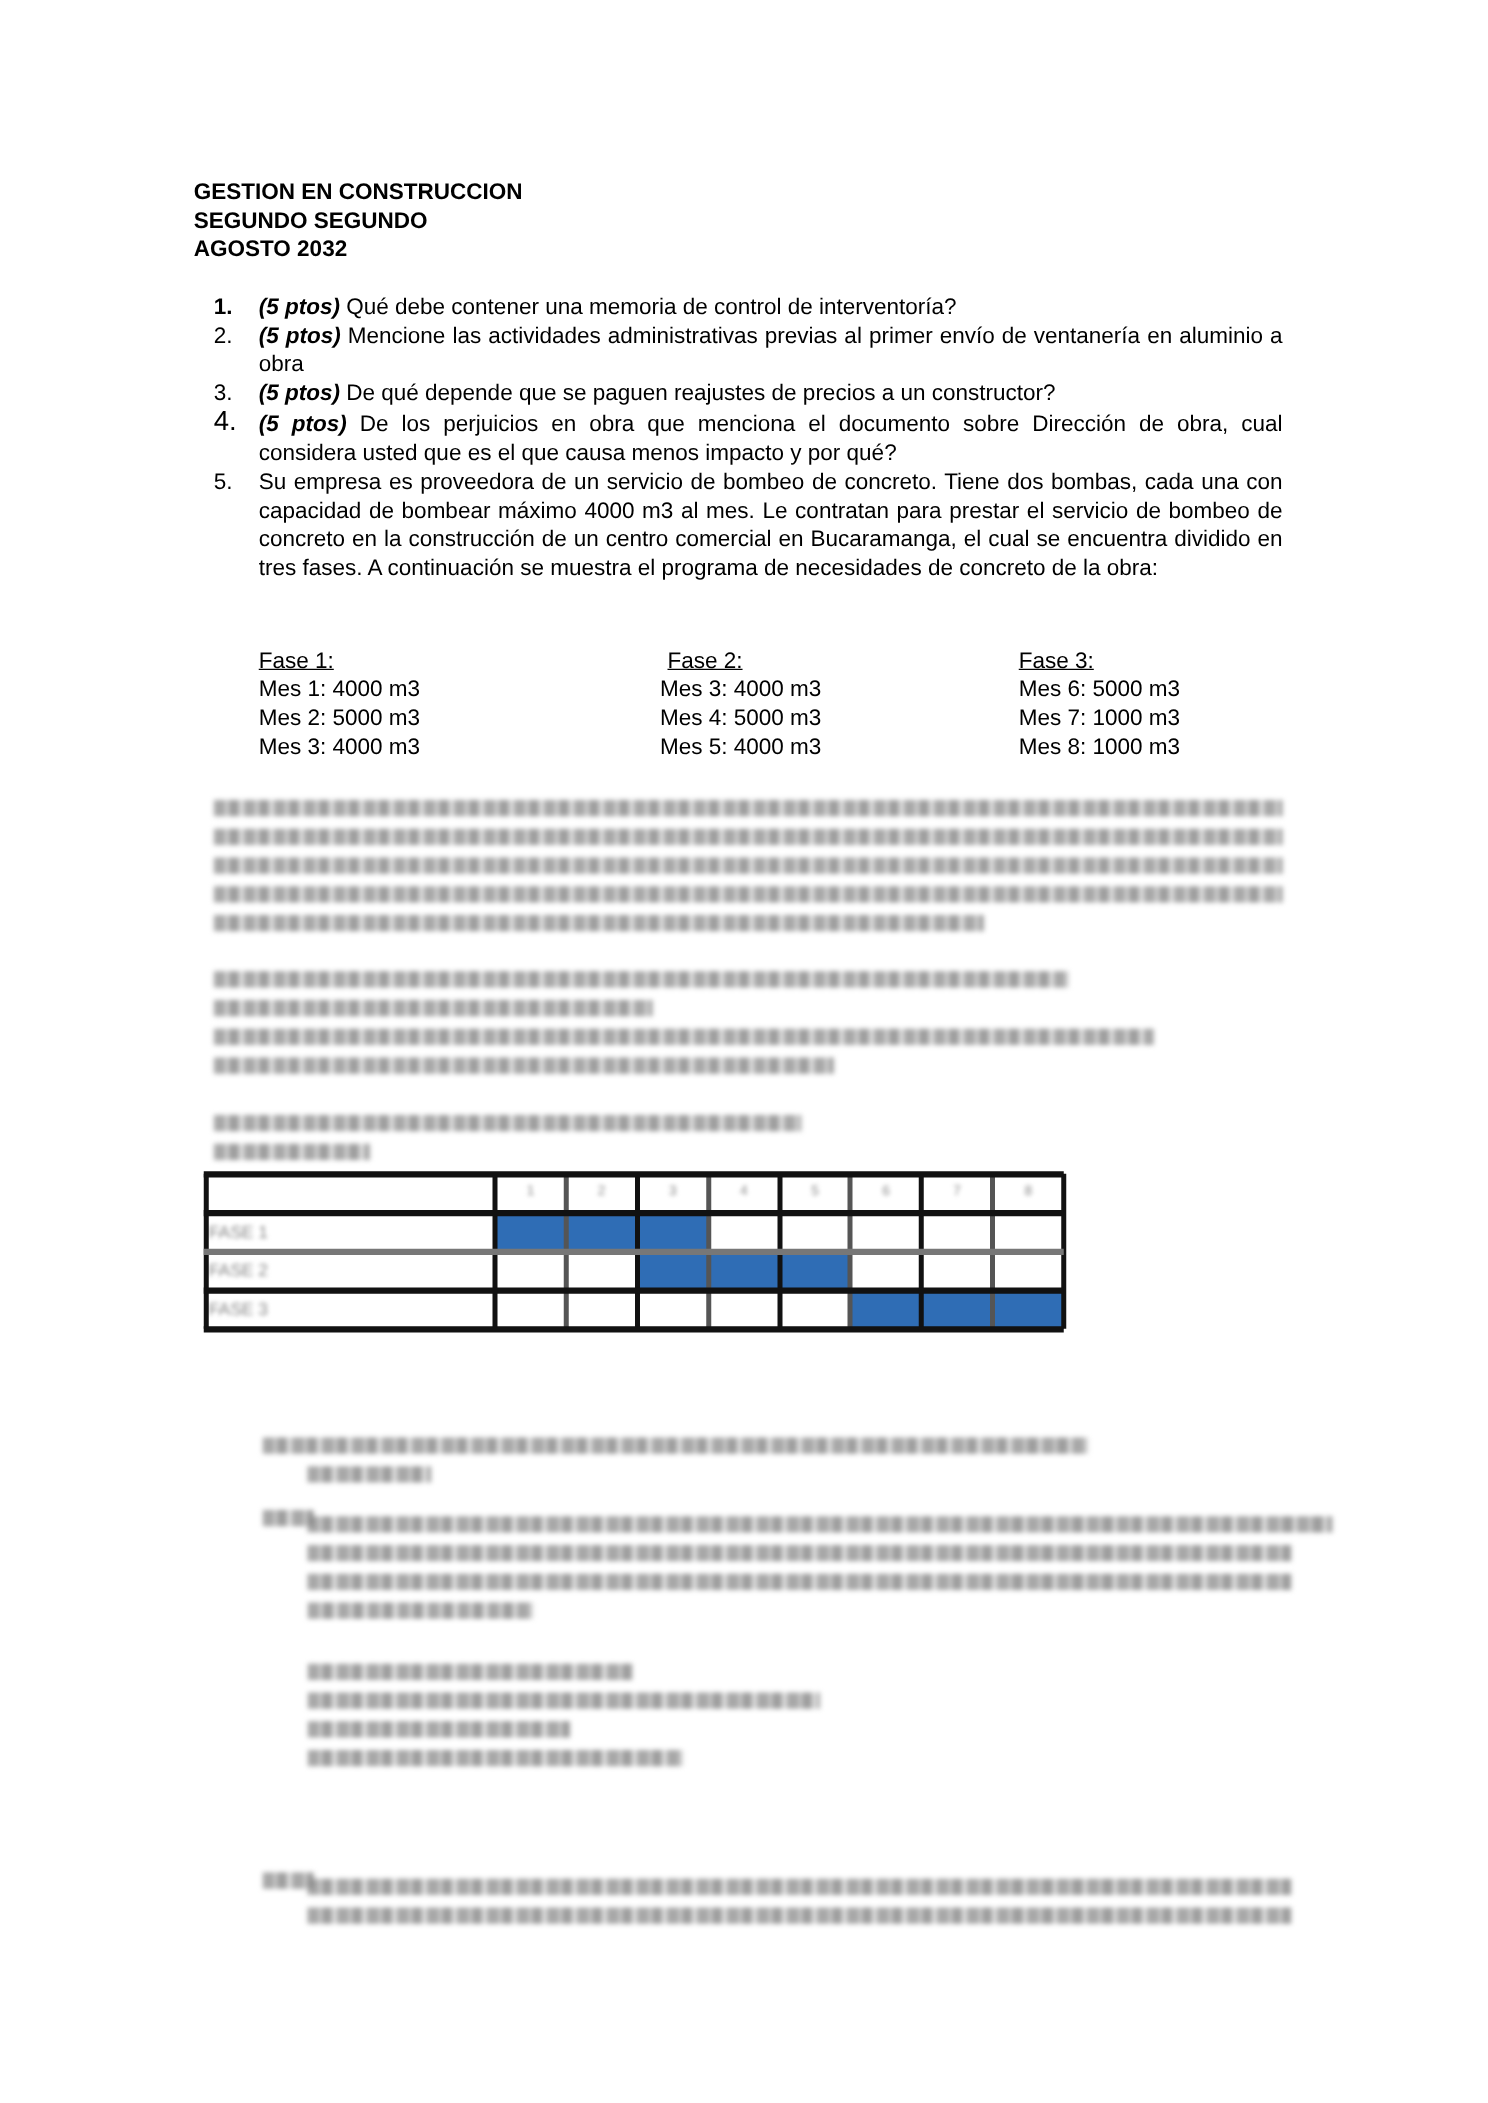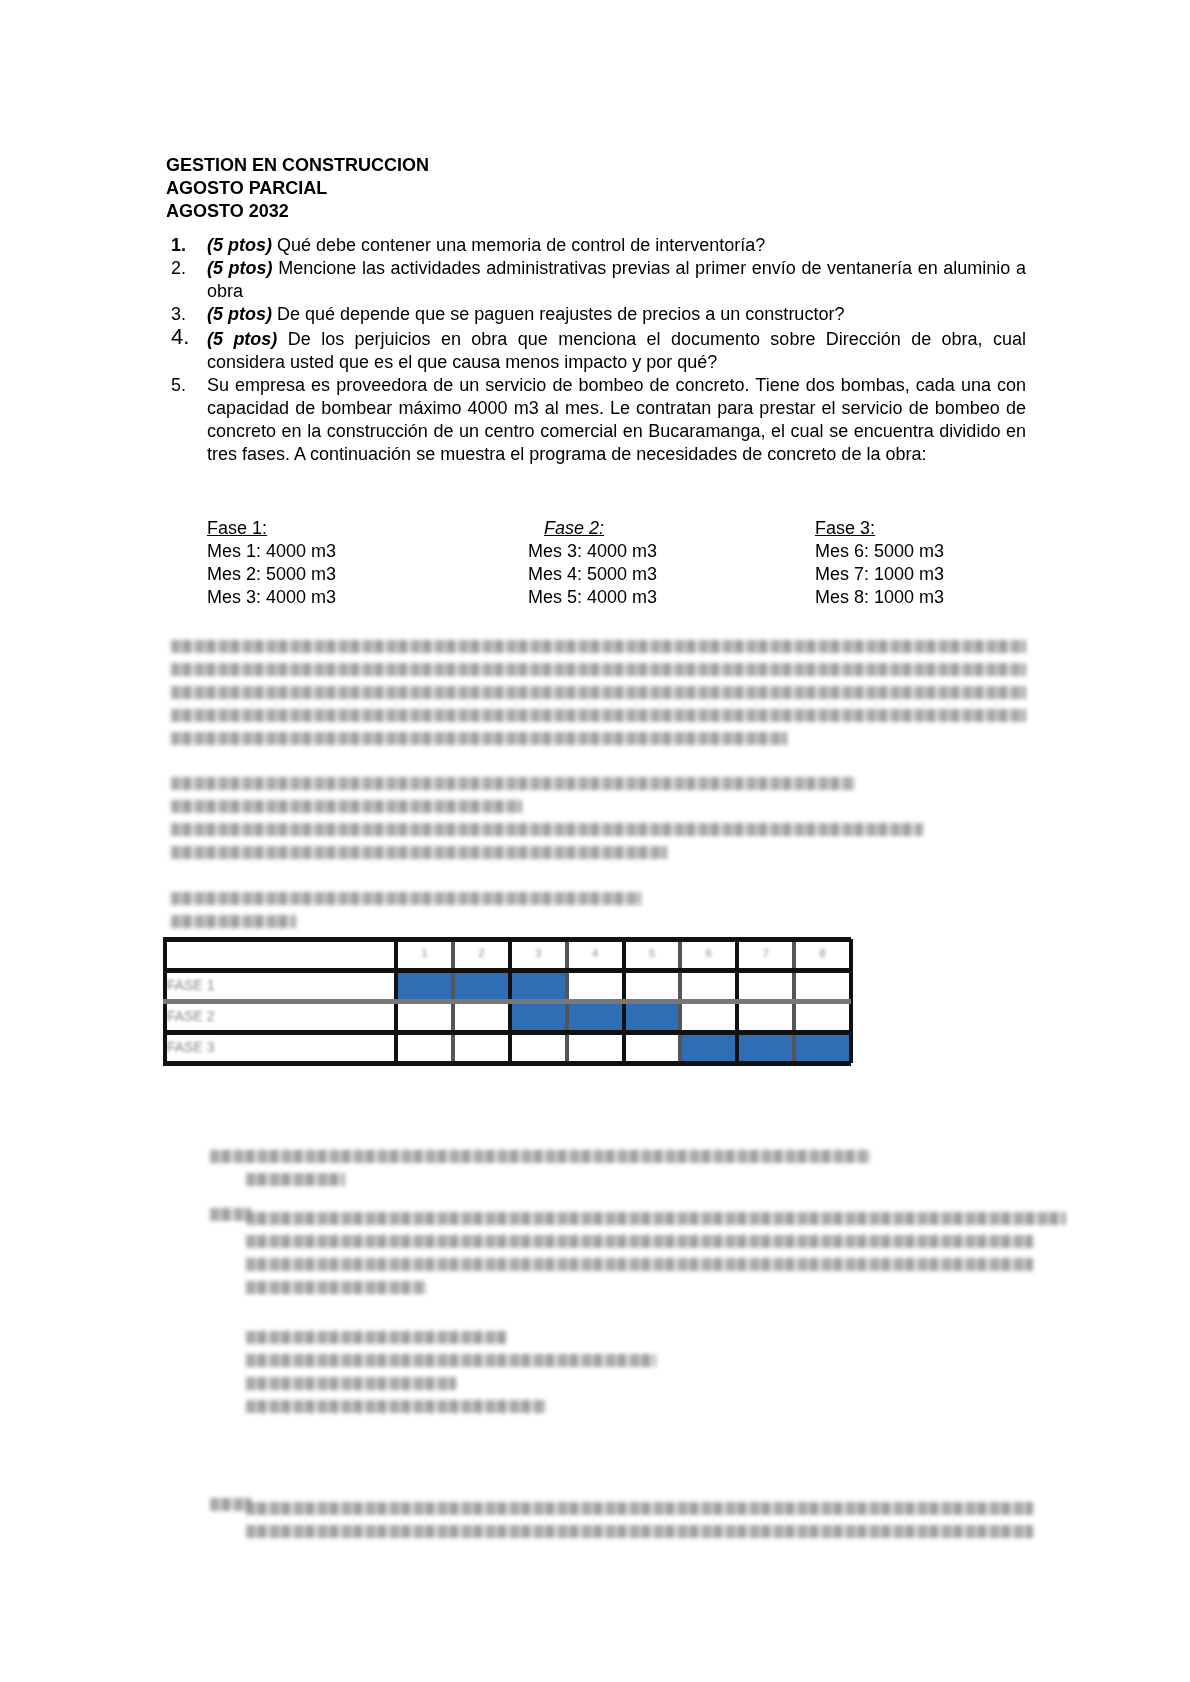--- a/index.html
+++ b/index.html
@@ -1,18 +1,18 @@
 <!DOCTYPE html>
 <html><head>
 <meta charset="utf-8">
 <style>
   html, body { margin:0; padding:0; background:#ffffff; }
   body { width:1190px; height:1682px; position:relative; overflow:hidden; font-family:"Liberation Sans", sans-serif; color:#000; }
   .page { position:absolute; left:0; top:0; width:1190px; height:1682px; }
-  .hdr { position:absolute; left:166px; top:142px; font-weight:bold; font-size:18px; line-height:23px;margin-top:12px; }
+  .hdr { position:absolute; left:155px; top:142px; font-weight:bold; font-size:18px; line-height:23px; }
   .q { position:absolute; left:171px; width:855px; font-size:18px; line-height:23px; }
   .q .num { position:absolute; left:0; top:0; width:30px; }
   .q .num.big { font-size:22px; top:-3px; }
   .q .txt { margin-left:36px; text-align:justify; }
   .q .txt b { font-weight:bold;font-style:italic; }
   .cols { position:absolute; left:207px; top:517px; width:820px; font-size:18px; line-height:23px; }
   .col { position:absolute; top:0; }
   .col .ttl { text-decoration:underline; display:inline-block; }
   .col .ttl.pad { padding-right:70px; }
   .blur { position:absolute; filter:blur(2.2px); }
@@ -22,21 +22,21 @@
   .fill { position:absolute; background:#2f6db5; }
   .lbl { position:absolute; font-size:11px; color:#888; filter:blur(1.5px); }
 </style>
 </head>
 <body>
 
 <div class="page">
 
   <div class="hdr">
     <div>GESTION EN CONSTRUCCION</div>
-    <div>AGOSTO PARCIAL</div>
+    <div>SEGUNDO SEGUNDO</div>
     <div>AGOSTO 2032</div>
   </div>
 
   <div class="q" style="top:234px;">
     <span class="num" style="font-weight:bold;">1.</span>
     <div class="txt"><b>(5 ptos)</b><span> Qué debe contener una memoria de control de interventoría?</span></div>
   </div>
 
   <div class="q" style="top:257px;">
     <span class="num">2.</span>
@@ -59,21 +59,21 @@
   </div>
 
   <div class="cols">
     <div class="col" style="left:0;">
       <span class="ttl">Fase 1:</span>
       <div>Mes 1: 4000 m3</div>
       <div>Mes 2: 5000 m3</div>
       <div>Mes 3: 4000 m3</div>
     </div>
     <div class="col" style="left:321px;">
-      <span class="ttl pad" style="margin-left:16px;font-style:italic;">Fase 2:</span>
+      <span class="ttl pad" style="margin-left:6px;">Fase 2:</span>
       <div>Mes 3: 4000 m3</div>
       <div>Mes 4: 5000 m3</div>
       <div>Mes 5: 4000 m3</div>
     </div>
     <div class="col" style="left:608px;">
       <span class="ttl">Fase 3:</span>
       <div>Mes 6: 5000 m3</div>
       <div>Mes 7: 1000 m3</div>
       <div>Mes 8: 1000 m3</div>
     </div>

